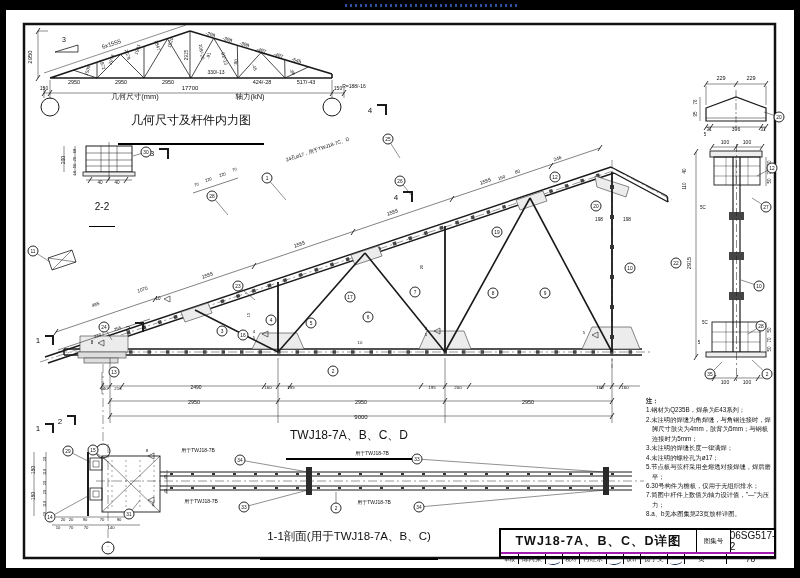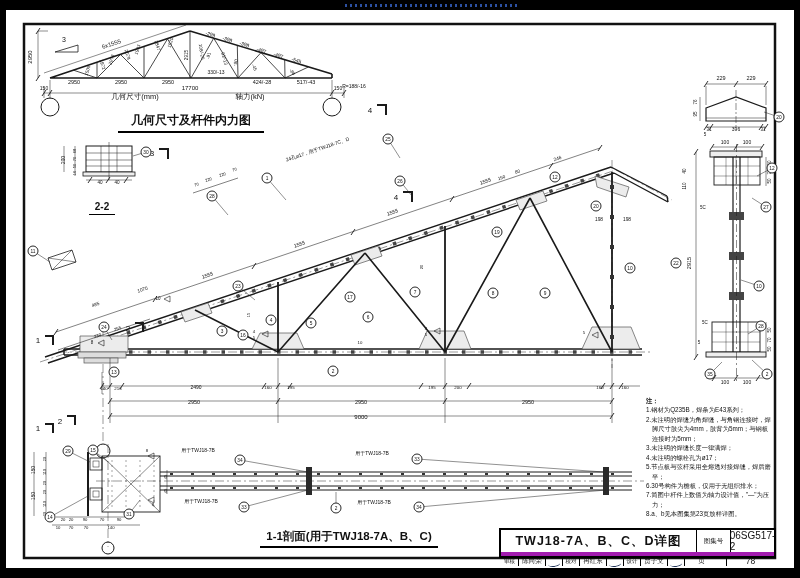--- a/index.html
+++ b/index.html
@@ -1,31 +1,31 @@
 <!DOCTYPE html>
 <html><head>
 <meta charset="utf-8">
 <style>
   html,body{margin:0;padding:0;background:#000;}
   #stage{position:relative;width:800px;height:578px;background:#000;overflow:hidden;
          font-family:"Liberation Sans","DejaVu Sans",sans-serif;}
   #dwg{position:absolute;left:0;top:0;}
   #dwg text{fill:#111;font-family:"Liberation Sans","DejaVu Sans",sans-serif;}
   .ovl{position:absolute;color:#111;}
-  .cap{font-weight:bold;text-align:center;border-bottom:2px solid #000;padding-bottom:2px;}
+  .cap{font-weight:normal;text-align:center;border-bottom:2px solid #000;padding-bottom:14px;}
   .wm{position:absolute;left:345px;top:4px;width:175px;height:3px;opacity:.75;
       background:repeating-linear-gradient(90deg,#3b6bd6 0 2px,transparent 2px 5px);}
   
   #notes{left:646px;top:396px;width:128px;font-size:6.3px;line-height:1.5;}
   #notes .nt{font-weight:bold;}
   .note-item{text-indent:-6px;padding-left:6px;}
   
   #tblock{left:499px;top:528px;width:277px;height:30px;border:2px solid #000;
           box-sizing:border-box;background:#fff;display:flex;flex-direction:column;}
-  .tb-r1{flex:0 0 16px;display:flex;border-bottom:4px solid #a21caf;justify-content:center;}
+  .tb-r1{flex:0 0 16px;display:flex;border-bottom:2px solid #a21caf;justify-content:center;}
   .tb-r2{flex:1;display:flex;}
   .tb-title{flex:1;display:flex;align-items:center;justify-content:center;
             font-size:12.5px;font-weight:bold;letter-spacing:1px;}
   .tb-cell{display:flex;align-items:center;justify-content:center;border-left:1px solid #000;
            box-sizing:border-box;}
   .tb-alab{width:34px;font-size:6.5px;}
   .tb-ano{width:44px;font-size:10px;}
   .tb-plab{width:34px;font-size:6.5px;}
   .tb-pno{width:48px;font-size:8.5px;margin-left:8px;}
   #sigrow{flex:1;display:flex;}
@@ -492,20 +492,21 @@
         </g>
         <g>
           <line x1="336" y1="508" x2="336" y2="492" stroke="#222" stroke-width=".5"></line>
           <circle cx="336" cy="508" r="5" fill="#fff" stroke="#111" stroke-width=".9"></circle>
           <text x="336" y="509.8" font-size="4.8" text-anchor="middle">2</text>
         </g>
       </g>
   </svg>
 
   <div class="ovl cap" style="left:118px;top:112px;width:146px;font-size:12px;">几何尺寸及杆件内力图</div>
+  <div class="ovl cap" style="left:286px;top:427px;width:126px;font-size:12px;">TWJ18-7A、B、C、D</div>
   <div class="ovl cap" style="left:260px;top:519px;width:178px;font-size:11.5px;margin-top:10px;">1-1剖面(用于TWJ18-7A、B、C)</div>
   <div class="ovl cap" style="left:89px;top:189px;width:26px;font-size:10px;border-bottom-width:1.5px;margin-top:12px;">2-2</div>
 
   <div id="notes" class="ovl">
     <div class="nt">注：</div>
     <div>
         <div class="note-item">1.钢材为Q235B，焊条为E43系列；</div>
         <div class="note-item">2.未注明的焊缝为角焊缝，与角钢连接时，焊脚尺寸肢尖为4mm，肢背为5mm；与钢板连接时为5mm；</div>
         <div class="note-item">3.未注明的焊缝长度一律满焊；</div>
         <div class="note-item">4.未注明的螺栓孔为ø17；</div>

